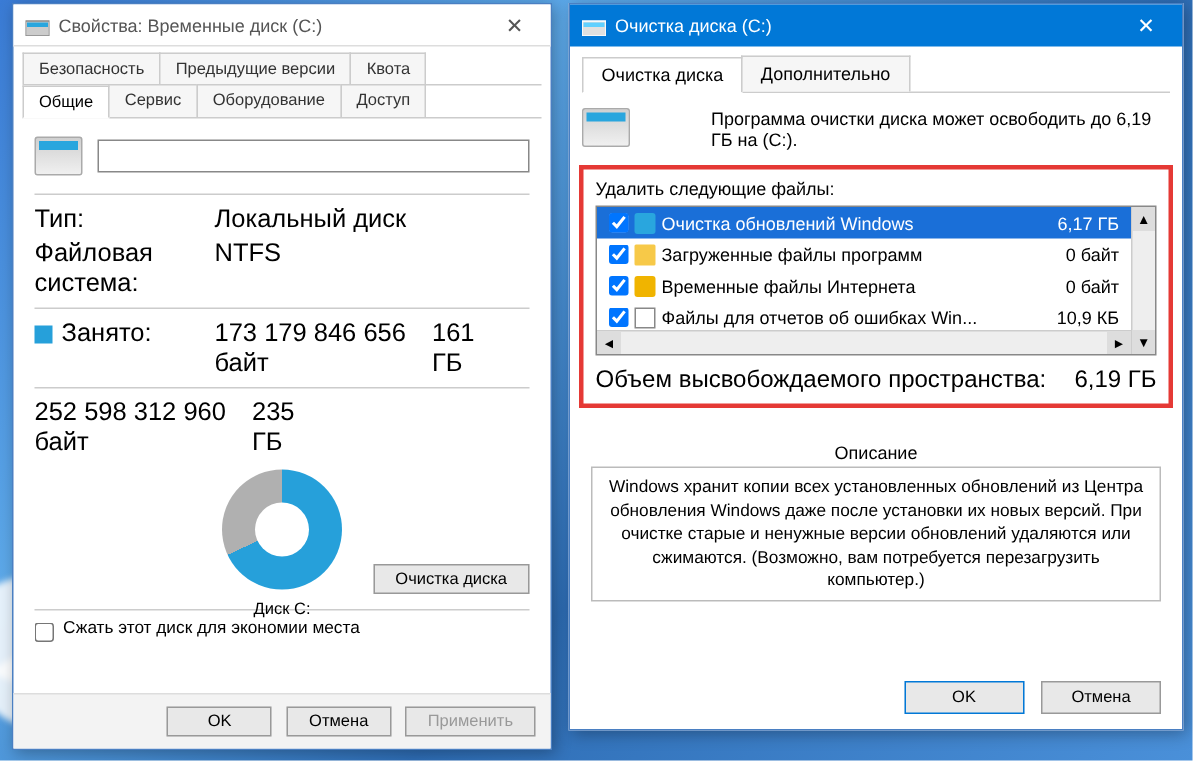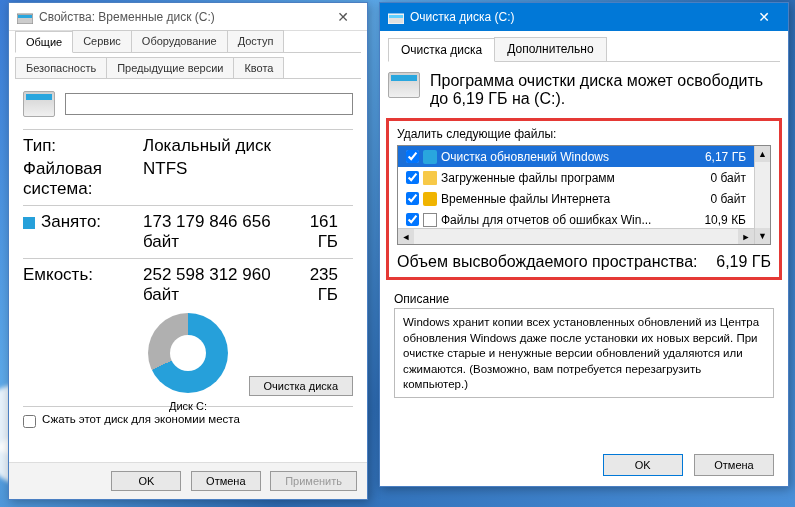--- a/index.html
+++ b/index.html
@@ -66,21 +66,21 @@
   .content { padding: 8px 14px; font-size: 12px; color: #000; }
 
   .drive-row { display: flex; align-items: center; margin: 4px 0 12px 0; }
   .drive-icn { width: 32px; height: 26px; margin-right: 10px; background: linear-gradient(#d0d0d0,#f0f0f0); border:1px solid #aaa; border-radius:2px; position:relative; }
   .drive-icn::after { content:""; position:absolute; left:2px; right:2px; top:2px; height:6px; background:#29a6de; }
   .drive-name-box { flex:1; border:1px solid #888; height:22px; background:#fff; }
 
   .kv { display: flex; margin: 3px 0; font-size:17px; }
   .kv .k { width: 120px; }
   .kv .v1 { width: 145px; }
-  .kv .v2 { width: 50px; text-align: right; }
+  .kv .v2 { width: 50px; text-align: left; }
   .sep { border-top: 1px solid #ccc; margin: 6px 0; }
 
   .sq { width: 12px; height: 12px; display: inline-block; margin-right: 6px; vertical-align: middle; }
   .sq-blue { background: #26a0da; }
   .sq-gray { background: #b0b0b0; }
 
   .donut-wrap { text-align: center; margin: 8px 0 4px 0; position:relative; }
   .donut { width: 80px; height: 80px; border-radius: 50%; background: conic-gradient(#26a0da 0deg 245deg, #b0b0b0 245deg 360deg); display: inline-block; position: relative; }
   .donut::after { content:""; position:absolute; left:22px; top:22px; width:36px; height:36px; background:#fff; border-radius:50%; }
   .donut-label { font-size: 11px; margin-top: 4px; }
@@ -102,21 +102,21 @@
   .chk-row { display:flex; align-items:flex-start; margin:6px 0; font-size:11.5px; }
   .chk-row input { margin: 2px 6px 0 0; }
 
   .dlg-buttons { text-align:right; padding: 8px 10px; border-top:1px solid #ddd; position:absolute; bottom:0; left:0; right:0; background:#f3f3f3; }
   .dlg-buttons .btn { margin-left: 6px; }
   .w2-tabs { display:flex; border-bottom:1px solid #ccc; margin: 6px 8px 0 8px; }
   .w2-tabs .tab { padding:4px 12px; border:1px solid #ccc; border-bottom:none; margin-right:-1px; font-size:12px; cursor:pointer; }
   .w2-tabs .tab.active { background:#fff; position:relative; top:1px; border-bottom:1px solid #fff; }
   .w2-tabs .tab.inactive { background:#f6f6f6; }
 
-  .w2-info { display:flex; align-items:flex-start; padding: 10px 8px; font-size:16px; }
+  .w2-info { display:flex; align-items:flex-start; padding: 10px 8px; font-size:12px;gap:44px; }
   .w2-info .dicon { width:32px; height:26px; margin-right:10px; background:linear-gradient(#d0d0d0,#f0f0f0); border:1px solid #aaa; border-radius:2px; position:relative; flex-shrink:0;}
   .w2-info .dicon::after{ content:""; position:absolute; left:2px; right:2px; top:2px; height:6px; background:#29a6de; }
 
   .redbox { border: 3px solid #e53935; margin: 0 6px; padding: 6px 8px; }
   .redbox-title { font-size:12px; margin-bottom:4px; }
 
   .filelist { border:1px solid #888; background:#fff; }
   .filelist-inner { max-height: 82px; overflow: hidden; }
   .frow { display:flex; align-items:center; padding:1px 4px; font-size:12px; }
   .frow.sel { background:#1a6fd8; color:#fff; }
@@ -131,21 +131,21 @@
   .vscroll { width:16px; background:#eee; border-left:1px solid #ccc; display:flex; flex-direction:column; }
   .vscroll .arr { height:16px; text-align:center; font-size:9px; line-height:16px; background:#ddd; cursor:pointer; }
   .hscroll { height:16px; background:#eee; border-top:1px solid #ccc; display:flex; }
   .hscroll .arr { width:16px; text-align:center; font-size:9px; line-height:16px; background:#ddd; cursor:pointer; }
   .hscroll .track { flex:1; }
   .flist-wrap { display:flex; }
   .flist-main { flex:1; }
 
   .freed-row { display:flex; justify-content:space-between; font-size:16px; margin-top:8px; }
 
-  .desc-block { margin: 12px 14px; font-size:12px; }
+  .desc-block { margin: 23px 14px; font-size:12px;text-align:center; }
   .desc-title { margin-bottom:2px; }
   .desc-box { border:1px solid #bbb; padding:6px 8px; font-size:11.5px; line-height:1.35; height:90px; }
 
   .w2-buttons { text-align:right; padding: 10px 14px; position:absolute; bottom:0; left:0; right:0; }
   .w2-buttons .btn { margin-left:8px; min-width:80px; padding:4px 14px; }
   .w2-buttons .btn.primary { border:1.5px solid #0178d7; }
 
 </style>
 </head>
 <body>
@@ -158,31 +158,31 @@
     <span class="ticon">
       <svg viewBox="0 0 16 14">
           <rect x="0" y="4" width="16" height="10" fill="#ccc" stroke="#888"></rect>
           <rect x="1" y="5" width="14" height="3" fill="#29a6de"></rect>
         </svg>
     </span>
     <span class="ttext">Свойства: Временные диск (C:)</span>
     <span class="tclose">✕</span>
   </div>
 
+  <div class="tabstrip">
+    <div class="tab inactive">Безопасность</div>
+    <div class="tab inactive">Предыдущие версии</div>
+    <div class="tab inactive">Квота</div>
+  </div>
   <div class="tabstrip tabrow2">
     <div class="tab active">Общие</div>
     <div class="tab inactive">Сервис</div>
     <div class="tab inactive">Оборудование</div>
     <div class="tab inactive">Доступ</div>
   </div>
-  <div class="tabstrip">
-    <div class="tab inactive">Безопасность</div>
-    <div class="tab inactive">Предыдущие версии</div>
-    <div class="tab inactive">Квота</div>
-  </div>
 
   <div class="content">
     <div class="drive-row">
       <div class="drive-icn"></div>
       <input class="drive-name-box" type="text" style="">
     </div>
     <div class="sep"></div>
     <div class="kv">
       <div class="k">Тип:</div>
       <div>Локальный диск</div>
@@ -192,21 +192,20 @@
       <div>NTFS</div>
     </div>
     <div class="sep"></div>
     <div class="kv">
       <div class="k"><span class="sq sq-blue"></span><span>Занято:</span></div>
       <div class="v1">173 179 846 656 байт</div>
       <div class="v2">161 ГБ</div>
     </div>
     <div class="sep"></div>
     <div class="kv">
-      <div class="k">Емкость:</div>
       <div class="v1">252 598 312 960 байт</div>
       <div class="v2">235 ГБ</div>
     </div>
 
     <div class="donut-wrap">
       <div class="donut"></div>
       <div class="donut-label">Диск C:</div>
     </div>
     <div class="cleanup-btn-row">
       <button class="btn">Очистка диска</button>

